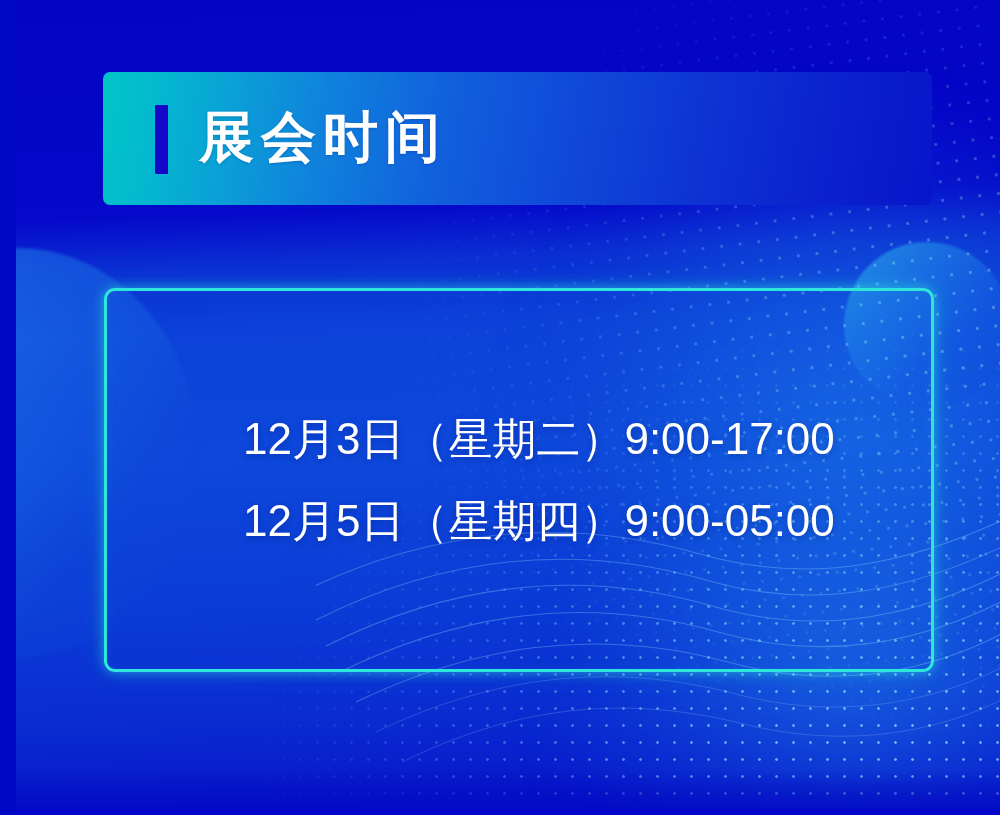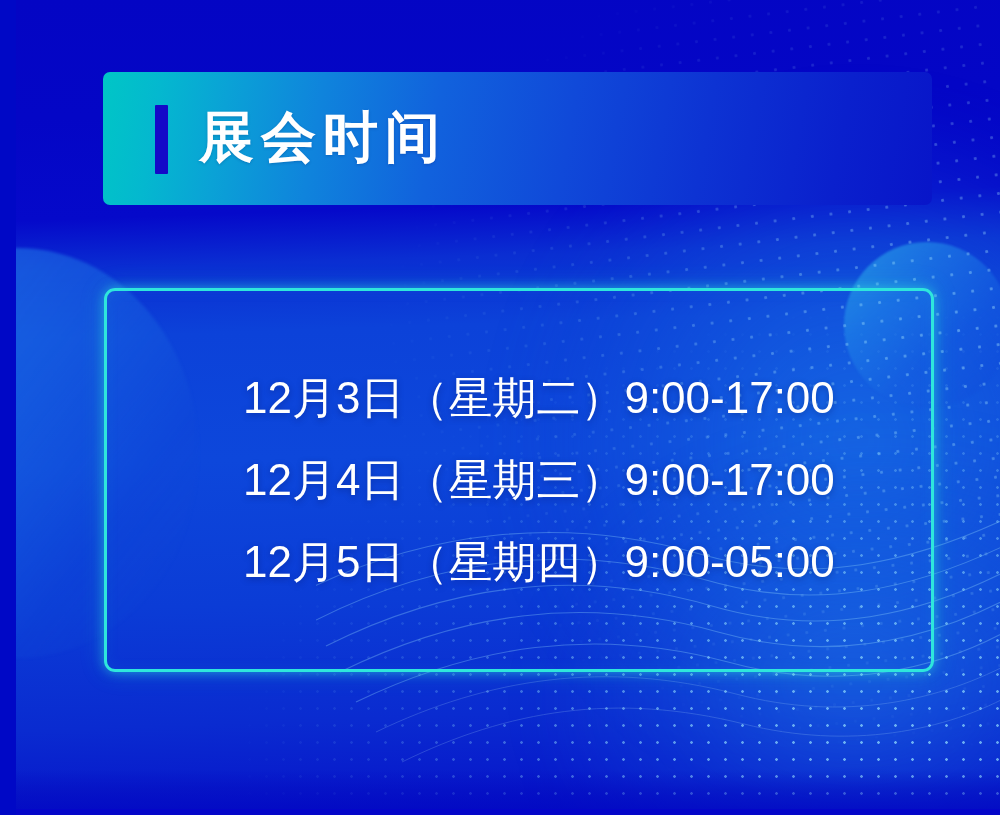--- a/index.html
+++ b/index.html
@@ -306,18 +306,17 @@
   <div class="bottom-line"></div>
 
   <div class="banner">
     <div class="banner-accent"></div>
     <div class="banner-title">展会时间</div>
   </div>
 
   <div class="card">
     <div class="card-inner">
       <p class="date-line">12月3日（星期二）9:00-17:00</p>
-      <p class="date-line">12月4日（星期三）9:00-17:00</p>
       <p class="date-line">12月5日（星期四）9:00-05:00</p>
     </div>
   </div>
 
 </div>
 
 </body></html>

